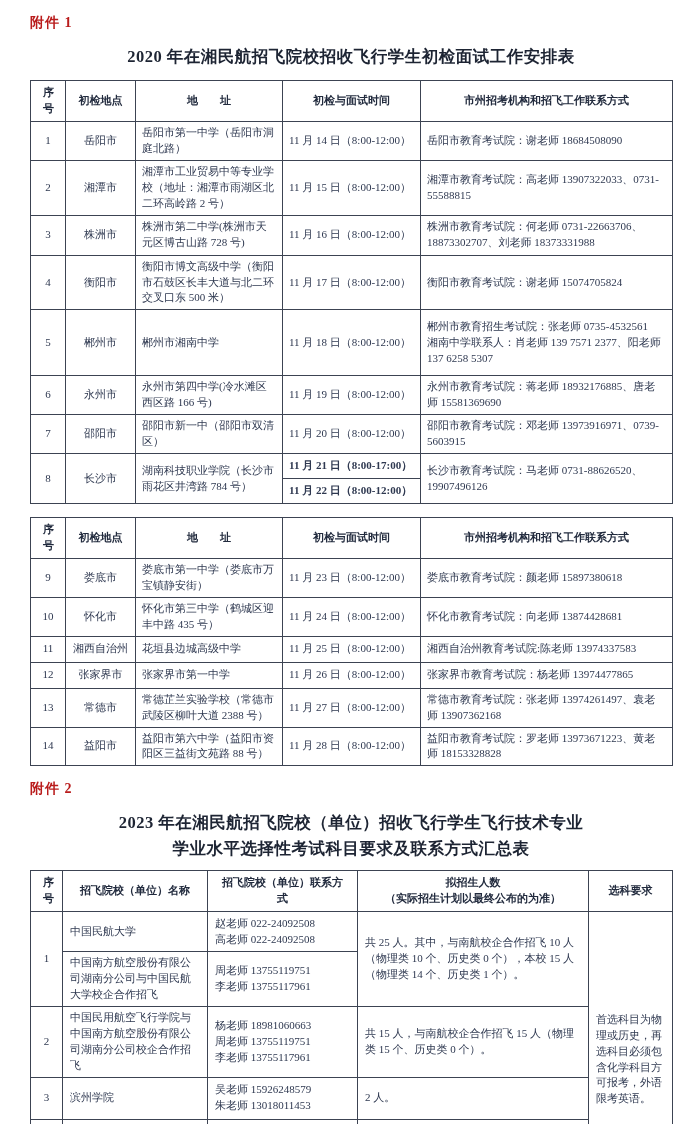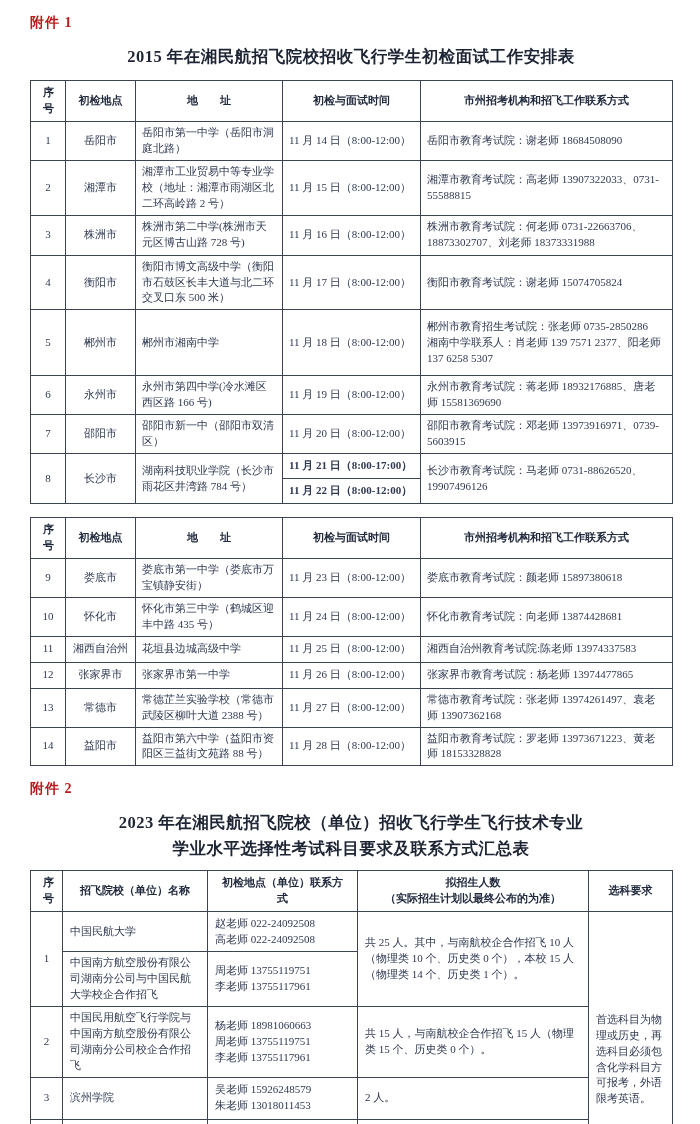--- a/index.html
+++ b/index.html
@@ -31,21 +31,21 @@
   .line { display:block; }
   .t3 td { padding:3px 7px; }
   .elective-cell { text-align:left; padding:6px 7px; }
 </style>
 </head>
 <body>
 
 <div class="page">
 
   <div class="att-label">附件 1</div>
-  <div class="doc-title">2015 年在湘民航招飞院校招收飞行学生初检面试工作安排表</div>
+  <div class="doc-title">2020 年在湘民航招飞院校招收飞行学生初检面试工作安排表</div>
 
   <table class="t1">
     <colgroup>
         <col style="width:35px">
         <col style="width:70px">
         <col style="width:147px">
         <col style="width:138px">
         <col style="width:252px">
       </colgroup>
     <tbody>
@@ -83,21 +83,21 @@
       <td class="addr">衡阳市博文高级中学（衡阳市石鼓区长丰大道与北二环交叉口东 500 米）</td>
       <td>11 月 17 日（8:00-12:00）</td>
       <td class="contact">衡阳市教育考试院：谢老师 15074705824</td>
     </tr>
     <tr style="height:66px">
       <td class="c">5</td>
       <td class="c">郴州市</td>
       <td class="addr">郴州市湘南中学</td>
       <td>11 月 18 日（8:00-12:00）</td>
       <td class="contact">
-        <span class="line">郴州市教育招生考试院：张老师 0735-2850286</span>
+        <span class="line">郴州市教育招生考试院：张老师 0735-4532561</span>
         <span class="line">湘南中学联系人：肖老师 139 7571 2377、阳老师 137 6258 5307</span>
       </td>
     </tr>
     <tr style="height:36px">
       <td class="c">6</td>
       <td class="c">永州市</td>
       <td class="addr">永州市第四中学(冷水滩区西区路 166 号)</td>
       <td>11 月 19 日（8:00-12:00）</td>
       <td class="contact">永州市教育考试院：蒋老师 18932176885、唐老师 15581369690</td>
     </tr>
@@ -195,21 +195,21 @@
         <col style="width:32px">
         <col style="width:145px">
         <col style="width:150px">
         <col style="width:231px">
         <col style="width:84px">
       </colgroup>
     <tbody>
         <tr style="height:34px">
       <th>序号</th>
       <th>招飞院校（单位）名称</th>
-      <th>初检地点（单位）联系方式</th>
+      <th>招飞院校（单位）联系方式</th>
       <th>
         <span class="line">拟招生人数</span>
         <span class="line">（实际招生计划以最终公布的为准）</span>
       </th>
       <th>选科要求</th>
     </tr>
     <tr style="height:40px">
       <td class="c" rowspan="2">1</td>
       <td>中国民航大学</td>
       <td>

